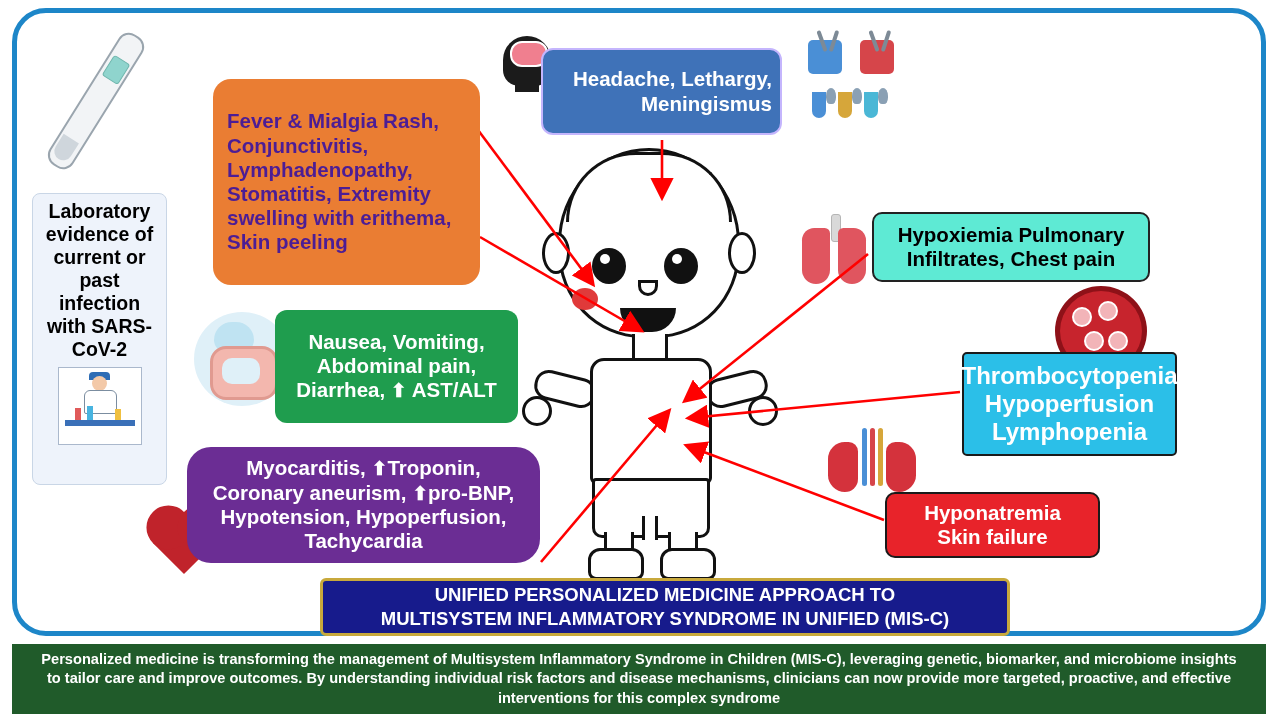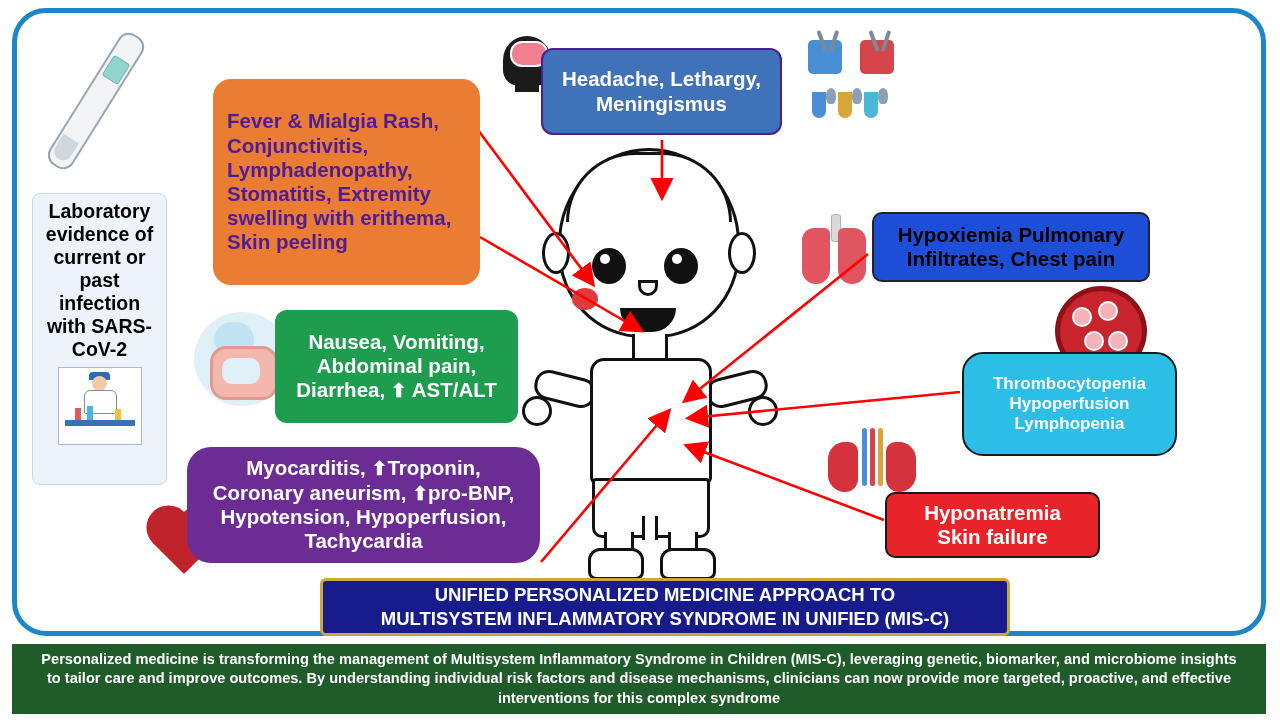--- a/index.html
+++ b/index.html
@@ -46,50 +46,51 @@
     border-radius: 18px;
     color: #4c1d95;
     font-size: 20.5px;
     justify-content: flex-start;
     text-align: left;
     padding: 6px 14px;
   }
   .box-headache {
     left: 541px; top: 48px; width: 241px; height: 87px;
     background: #3f72b8;
-    border: 2px solid #4c1d95;
+    border: 2px solid #c4b5fd;
     border-radius: 12px;
     color: #ffffff;
     font-size: 20.5px;
     padding: 4px 8px;
+    text-align: right;
   }
   .box-labs {
     left: 884px; top: 88px; width: 342px; height: 112px;
     background: #6b3110;
     border-radius: 12px;
     color: #ffffff;
     font-size: 20.5px;
     padding: 4px 12px;
   }
   .box-hypox {
     left: 872px; top: 212px; width: 278px; height: 70px;
-    background: #1d4ed8;
+    background: #5eead4;
     border: 2px solid #222222;
     border-radius: 10px;
     color: #000000;
     font-size: 20.5px;
     padding: 4px 8px;
   }
   .box-thrombo {
     left: 962px; top: 352px; width: 215px; height: 104px;
     background: #2bbfe8;
     border: 2px solid #1a1a1a;
-    border-radius: 21px;
-    color: #ffffff;
-    font-size: 17px;
+    border-radius: 5px;
+    color: #ffffff;
+    font-size: 24px;
     padding: 3px 8px;
   }
   .box-hypona {
     left: 885px; top: 492px; width: 215px; height: 66px;
     background: #e8232a;
     border: 2px solid #1a1a1a;
     border-radius: 10px;
     color: #ffffff;
     font-size: 20.5px;
     padding: 3px 8px;

